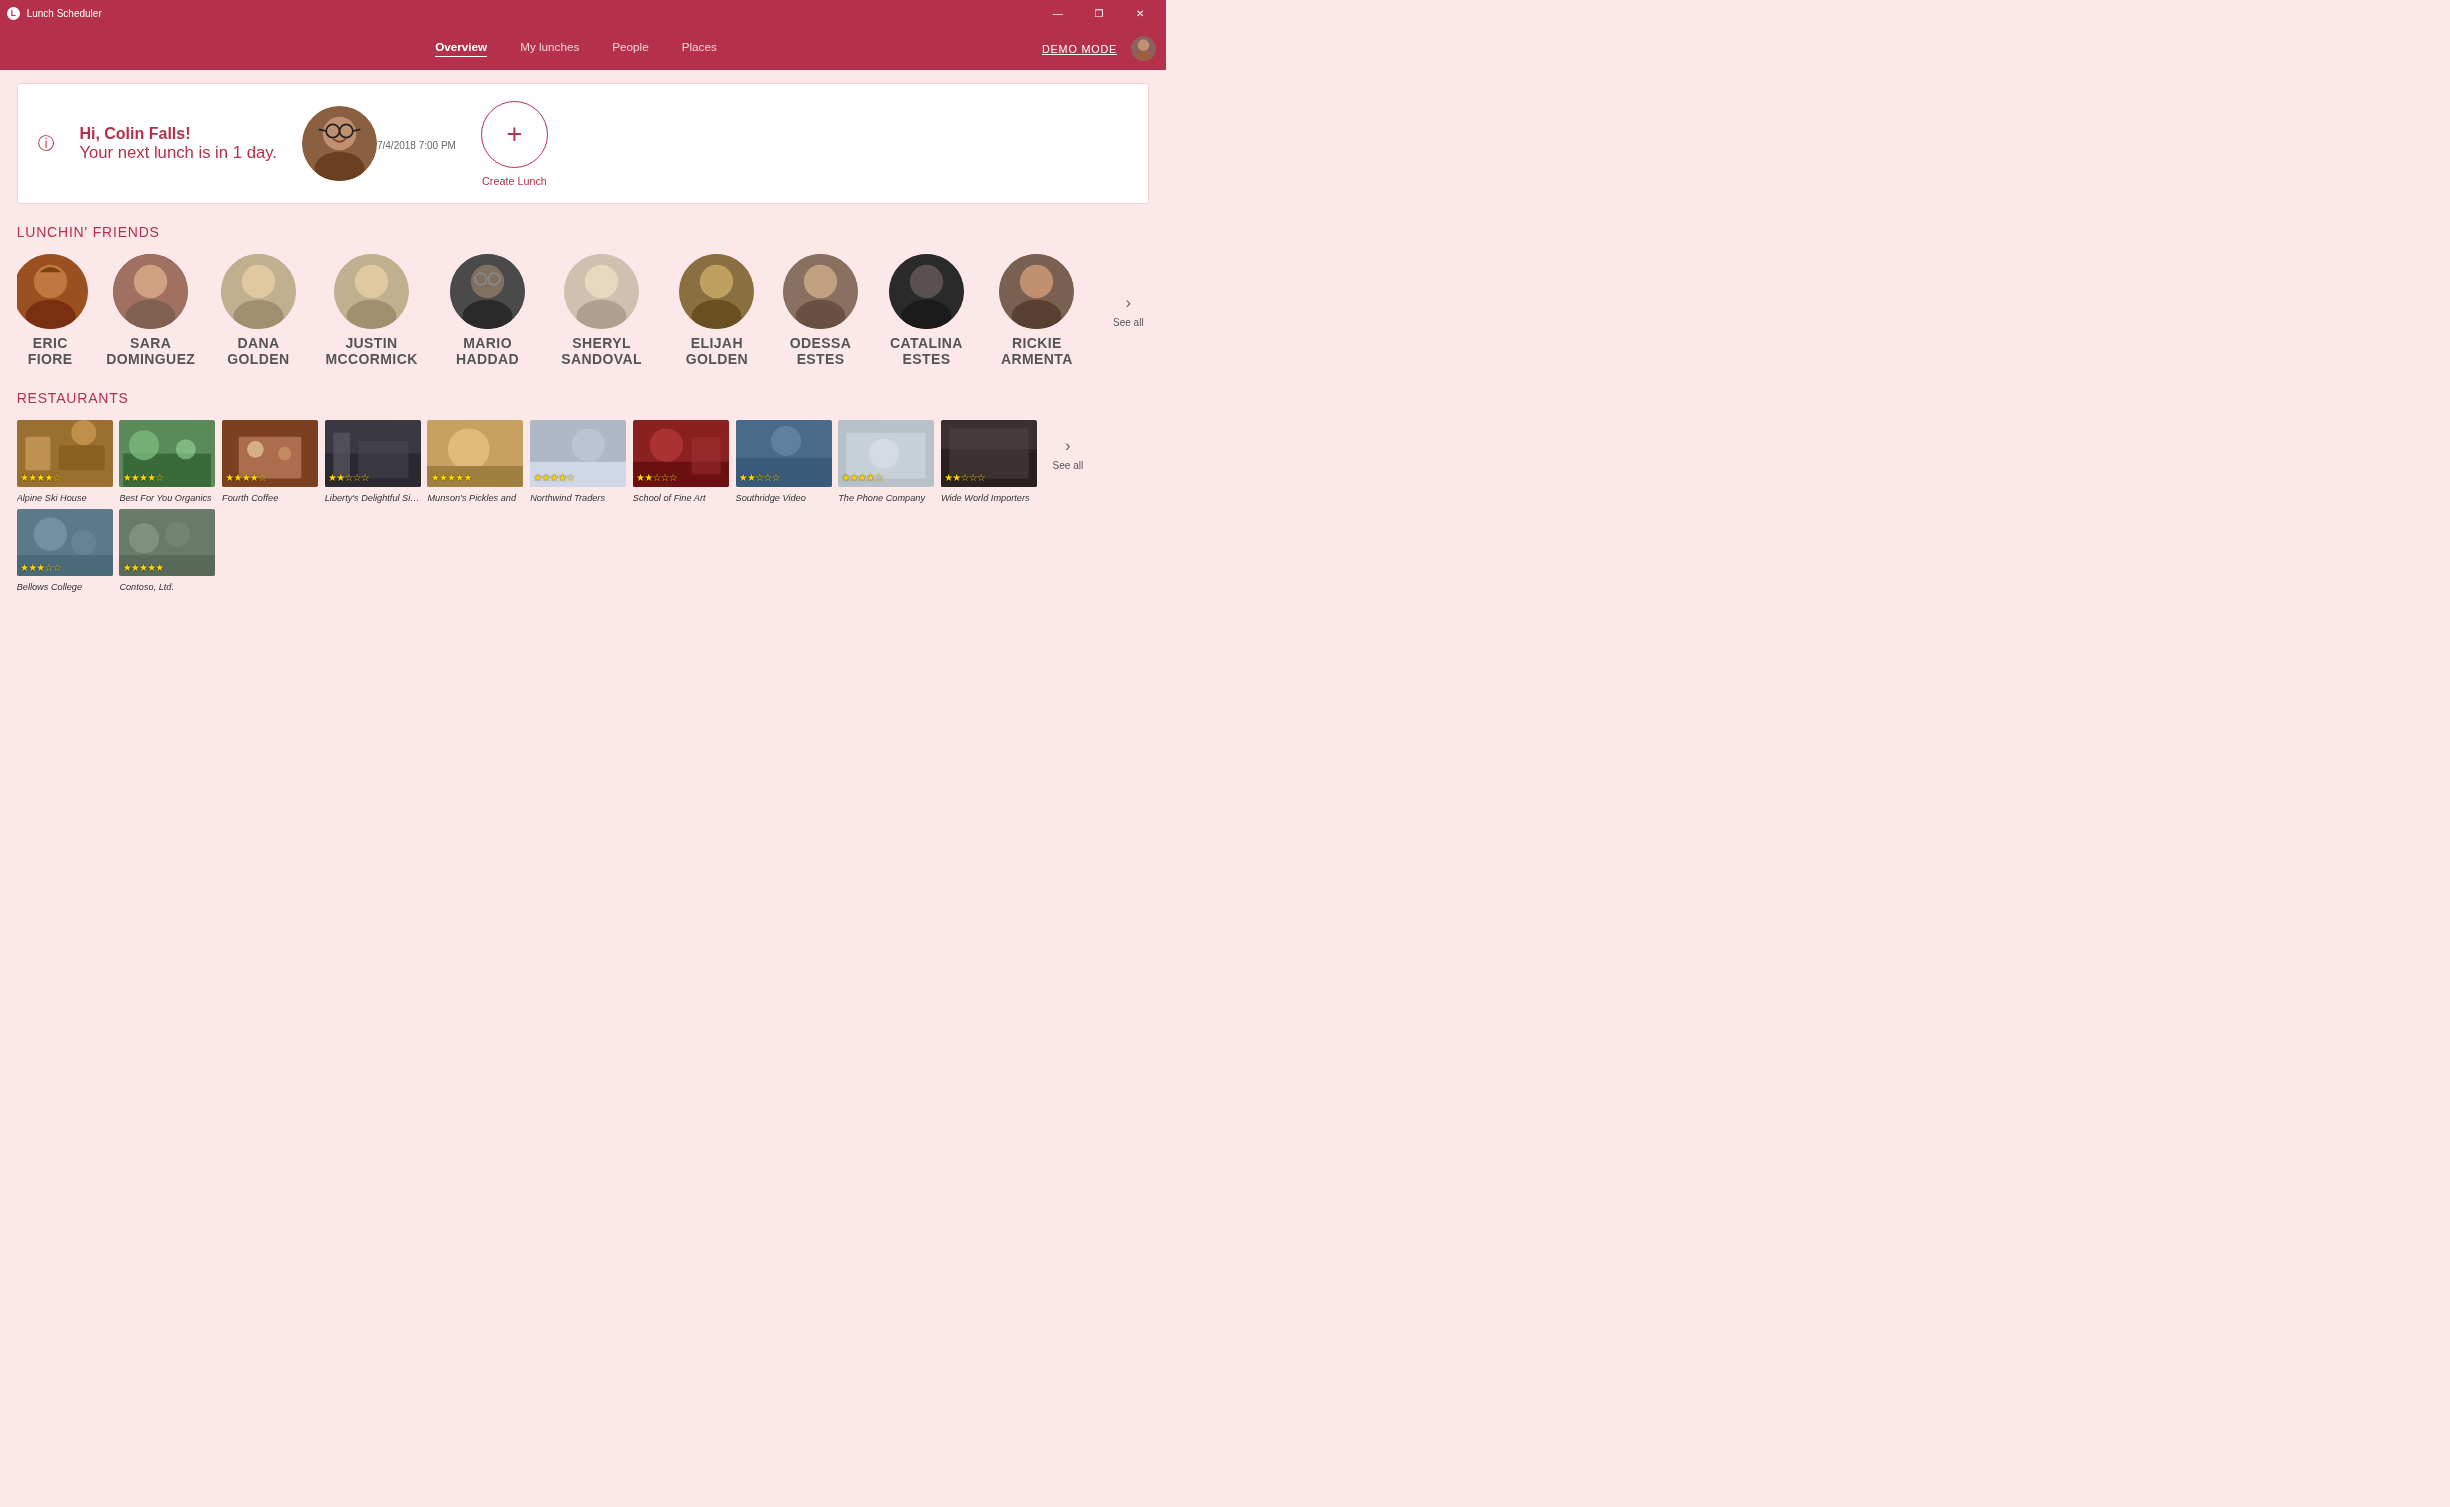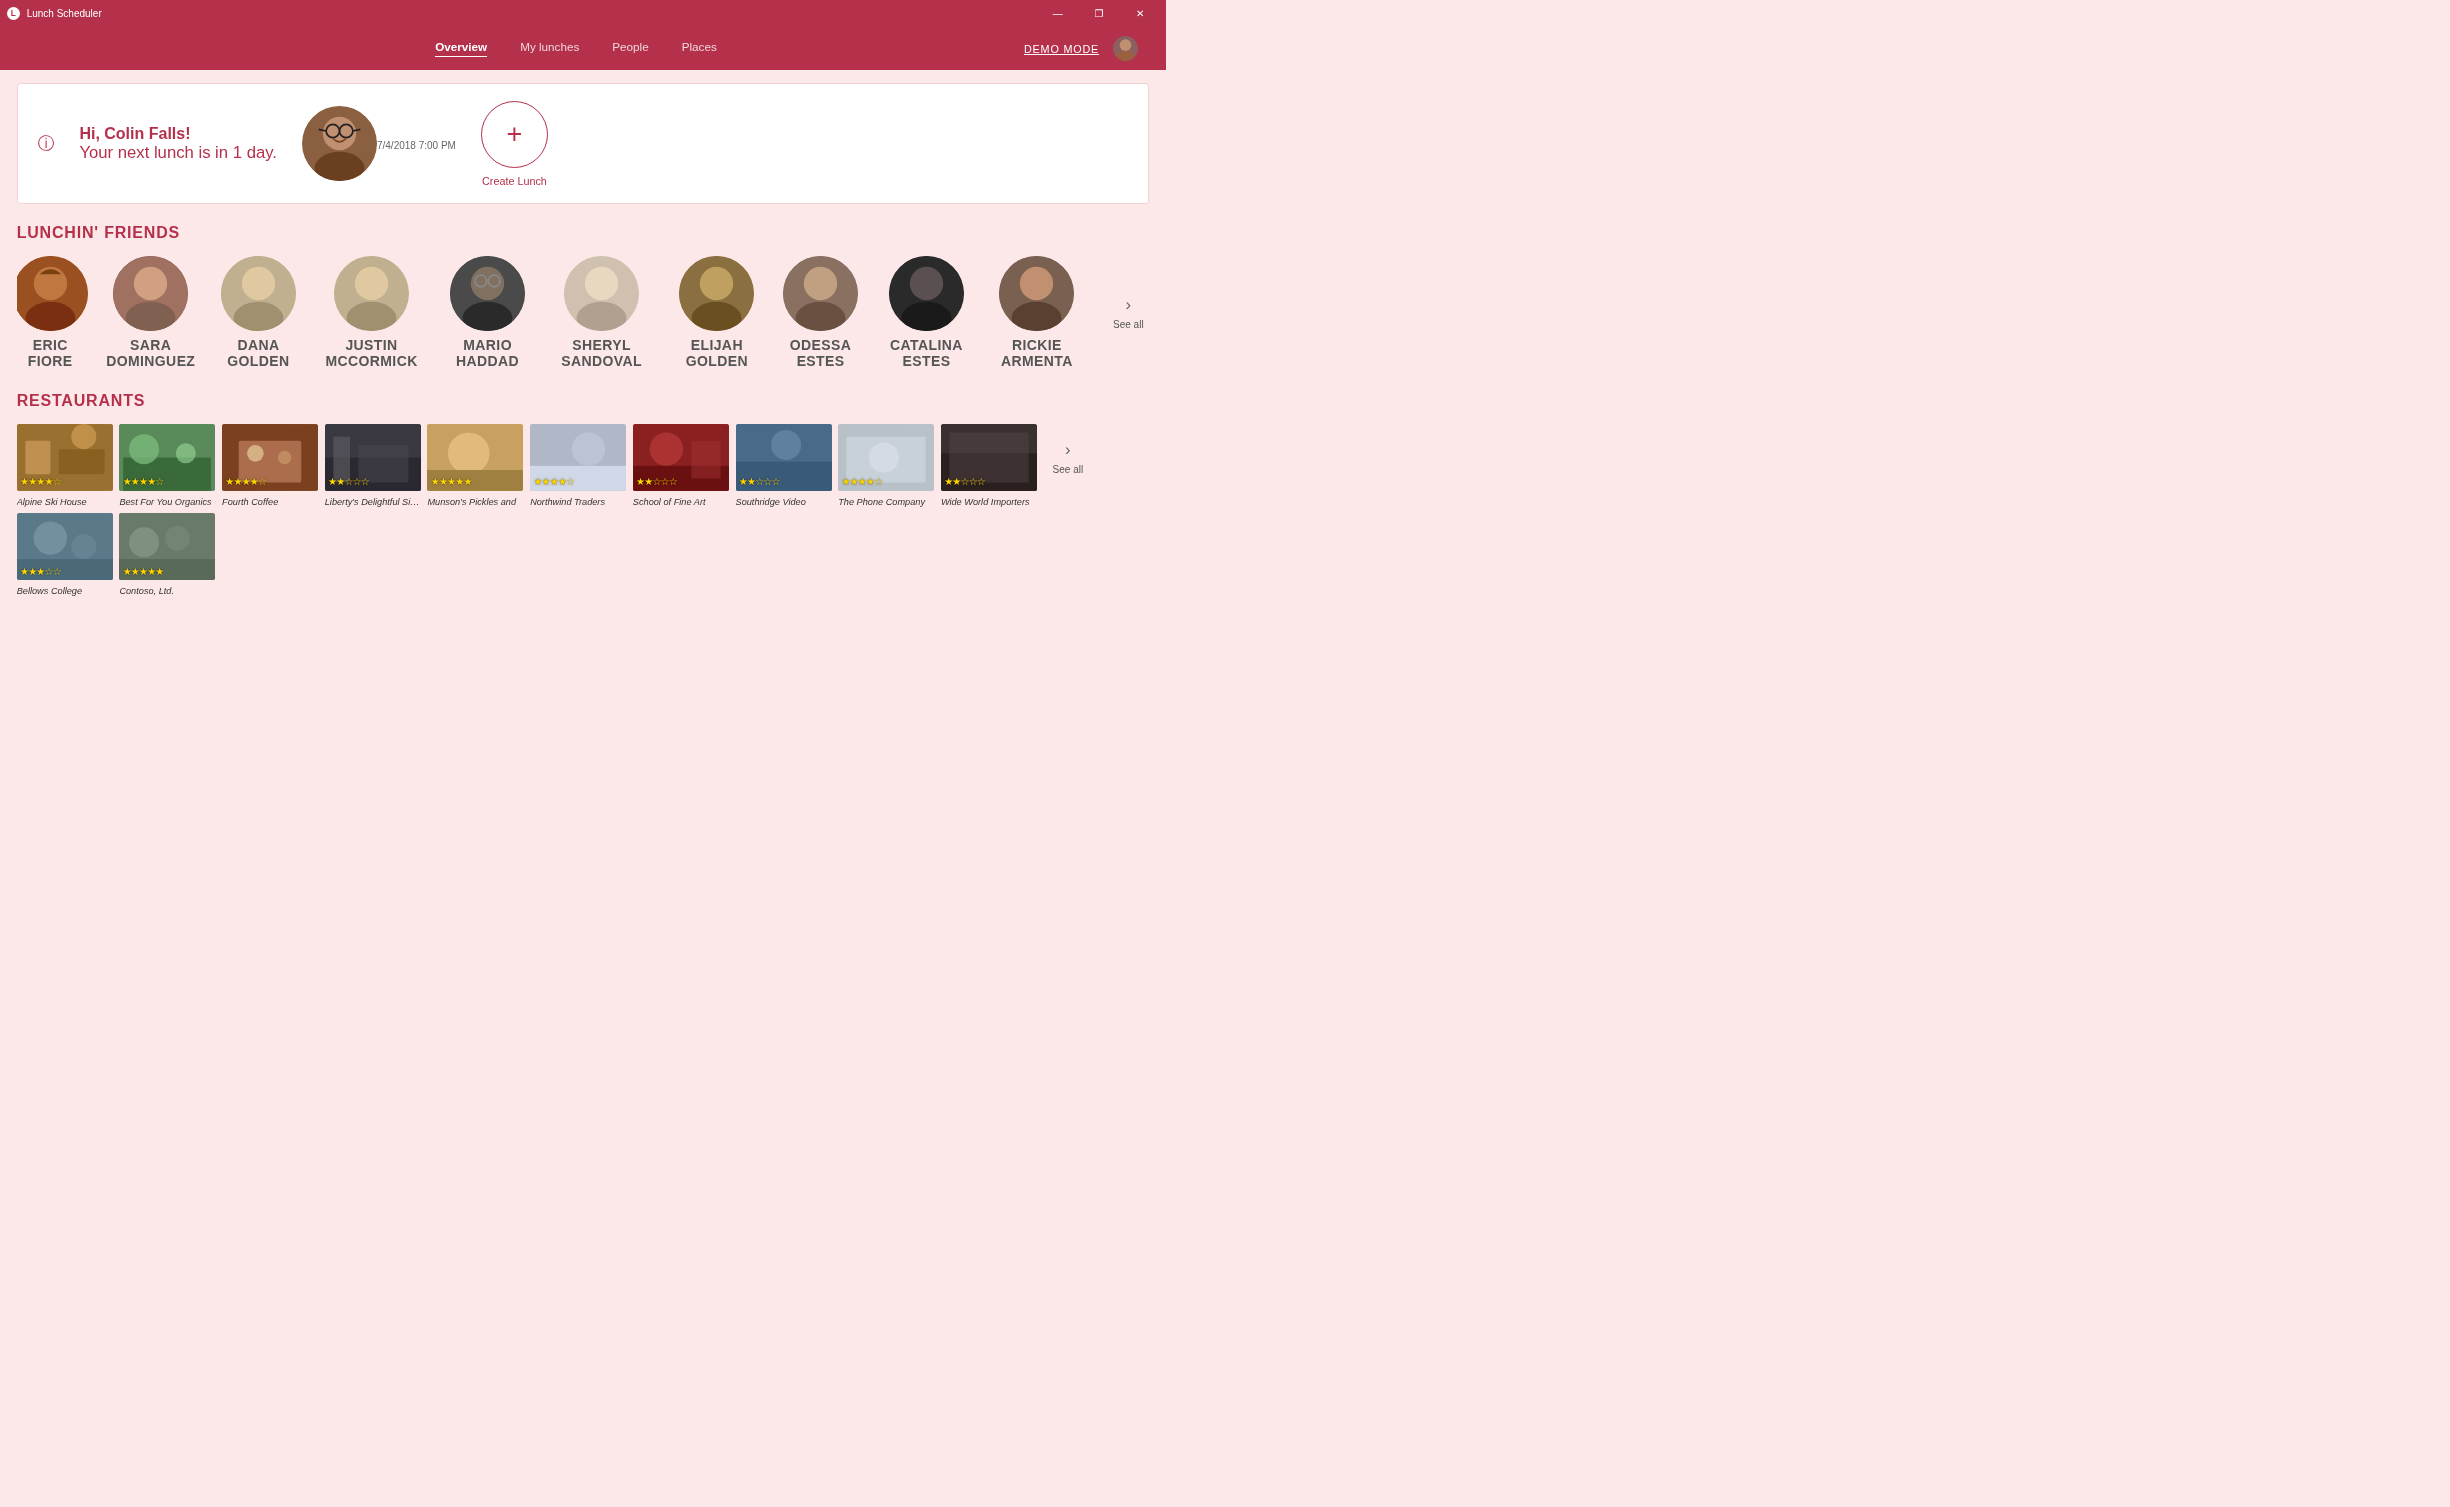--- a/index.html
+++ b/index.html
@@ -56,21 +56,21 @@
       justify-content: center;
     }
 
     
     .navbar {
       background: #b5304a;
       height: 43px;
       display: flex;
       align-items: center;
       justify-content: space-between;
-      padding: 0 28px;
+      padding: 0 10px;
     }
     .nav-tabs {
       display: flex;
       align-items: center;
       gap: 33px;
       margin: 0 auto;
     }
     .nav-tab {
       color: rgba(255,255,255,0.8);
       font-size: 11.7px;
@@ -178,22 +178,22 @@
       font-size: 27px;
       background: none;
     }
     .create-lunch-label {
       color: #b5304a;
       font-size: 10.8px;
     }
 
     
     .section-header {
-      font-size: 16px;
-      font-weight: 700;
+      font-size: 14px;
+      font-weight: 400;
       color: #b5304a;
       letter-spacing: 0.8px;
       margin-bottom: 13.3px;
     }
 
     
     .friends-section {
       margin-bottom: 23px;
     }
     .friends-list {

